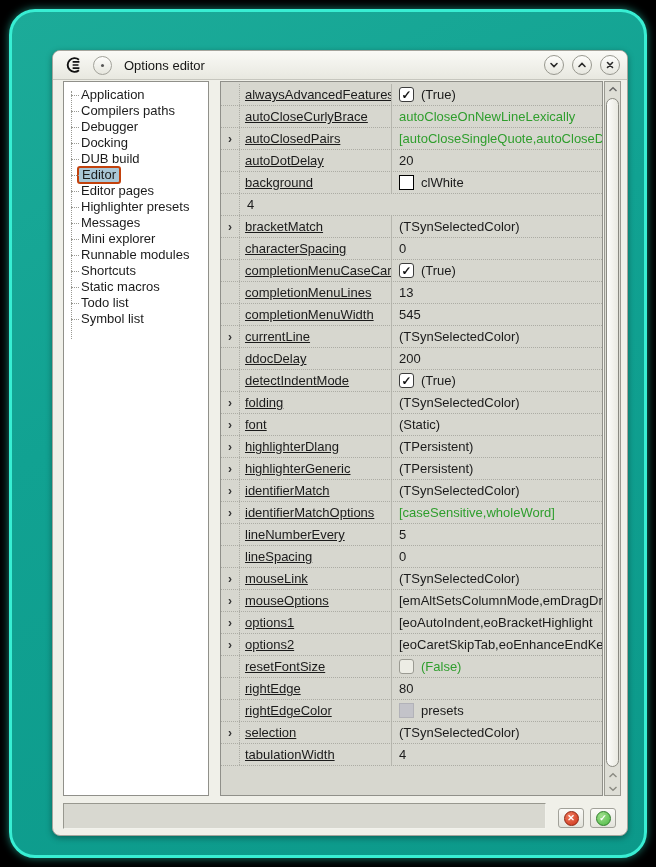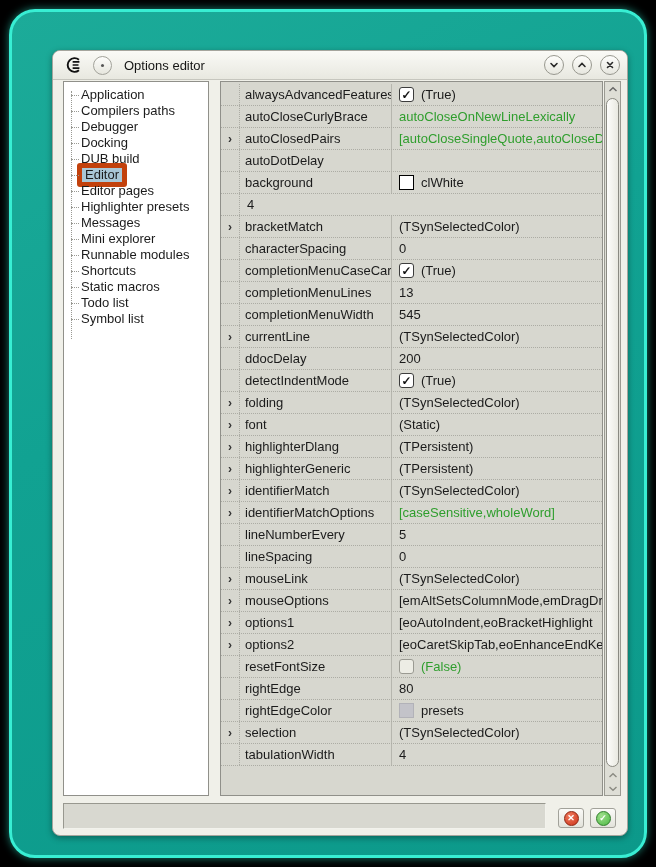--- a/index.html
+++ b/index.html
@@ -28,31 +28,31 @@
   .tb-btn:last-child{margin-right:7px;}
   
   .sidebar{position:absolute;left:10px;top:30px;width:146px;height:715px;background:#fff;
            border:1px solid #90908a;box-sizing:border-box;}
   .tree{position:relative;padding-top:5px;}
   .tree-rail{position:absolute;left:7px;top:9px;width:0;border-left:1px dotted #9a9a94;}
   .titem{height:16px;display:flex;align-items:center;padding-left:17px;position:relative;
          font-size:13px;white-space:nowrap;}
   .titem .stub{position:absolute;left:7px;top:8px;width:8px;border-top:1px dotted #9a9a94;}
   .titem .tlabel{line-height:14px;}
-  .titem .tlabel.sel{background:#a9c7d6;border:5px solid #c2410c;border-radius:3px;
+  .titem .tlabel.sel{background:#a9c7d6;border:2px solid #c2410c;border-radius:3px;
                      padding:0 3px;margin-left:-4px;}
   
   .grid{position:absolute;left:167px;top:30px;width:383px;height:715px;background:#d7d7cf;
         border:1px solid #90908a;box-sizing:border-box;overflow:hidden;padding-top:2px;}
   .prow{display:flex;height:22px;border-bottom:1px dotted #acaca4;box-sizing:border-box;
         font-size:13px;}
   .gutter{width:18px;flex:none;display:flex;align-items:center;justify-content:center;
           border-right:1px dotted #acaca4;color:#333;font-size:12px;font-weight:bold;}
   .pname{width:152px;flex:none;display:flex;align-items:center;padding-left:5px;
-         border-right:1px solid #b6b6ae;overflow:hidden;white-space:nowrap;box-sizing:border-box;}
+         border-right:1px solid #b6b6ae;overflow:hidden;white-space:nowrap;box-sizing:border-box;text-decoration:underline;}
   .pval{flex:1;display:flex;align-items:center;padding-left:7px;overflow:hidden;
         white-space:nowrap;}
   .pval.green{color:#2f9e2d;}
   .cb{width:15px;height:15px;border-radius:3px;background:#fff;border:1.5px solid #3c3c3c;
       box-sizing:border-box;margin-right:7px;display:flex;align-items:center;justify-content:center;
       font-size:12px;font-weight:bold;color:#111;flex:none;}
   .cb.off{background:#eDeDe5;border:1px solid #9a9a92;color:transparent;}
   .swatch{width:15px;height:15px;box-sizing:border-box;margin-right:7px;flex:none;}
   
   .vscroll{position:absolute;left:551px;top:30px;width:17px;height:715px;background:#deded6;
@@ -196,20 +196,23 @@
         <div class="prow">
           <div class="gutter">›</div>
           <div class="pname">autoClosedPairs</div>
           <div class="pval green">
             <span>[autoCloseSingleQuote,autoCloseD</span>
           </div>
         </div>
         <div class="prow">
           <div class="gutter"></div>
           <div class="pname">autoDotDelay</div>
+          <div class="pval">
+            <span>20</span>
+          </div>
         </div>
         <div class="prow">
           <div class="gutter"></div>
           <div class="pname">background</div>
           <div class="pval">
             <span class="swatch" style="background: rgb(255, 255, 255); border: 1px solid rgb(0, 0, 0);"></span>
             <span>clWhite</span>
           </div>
         </div>
         <div class="prow">

